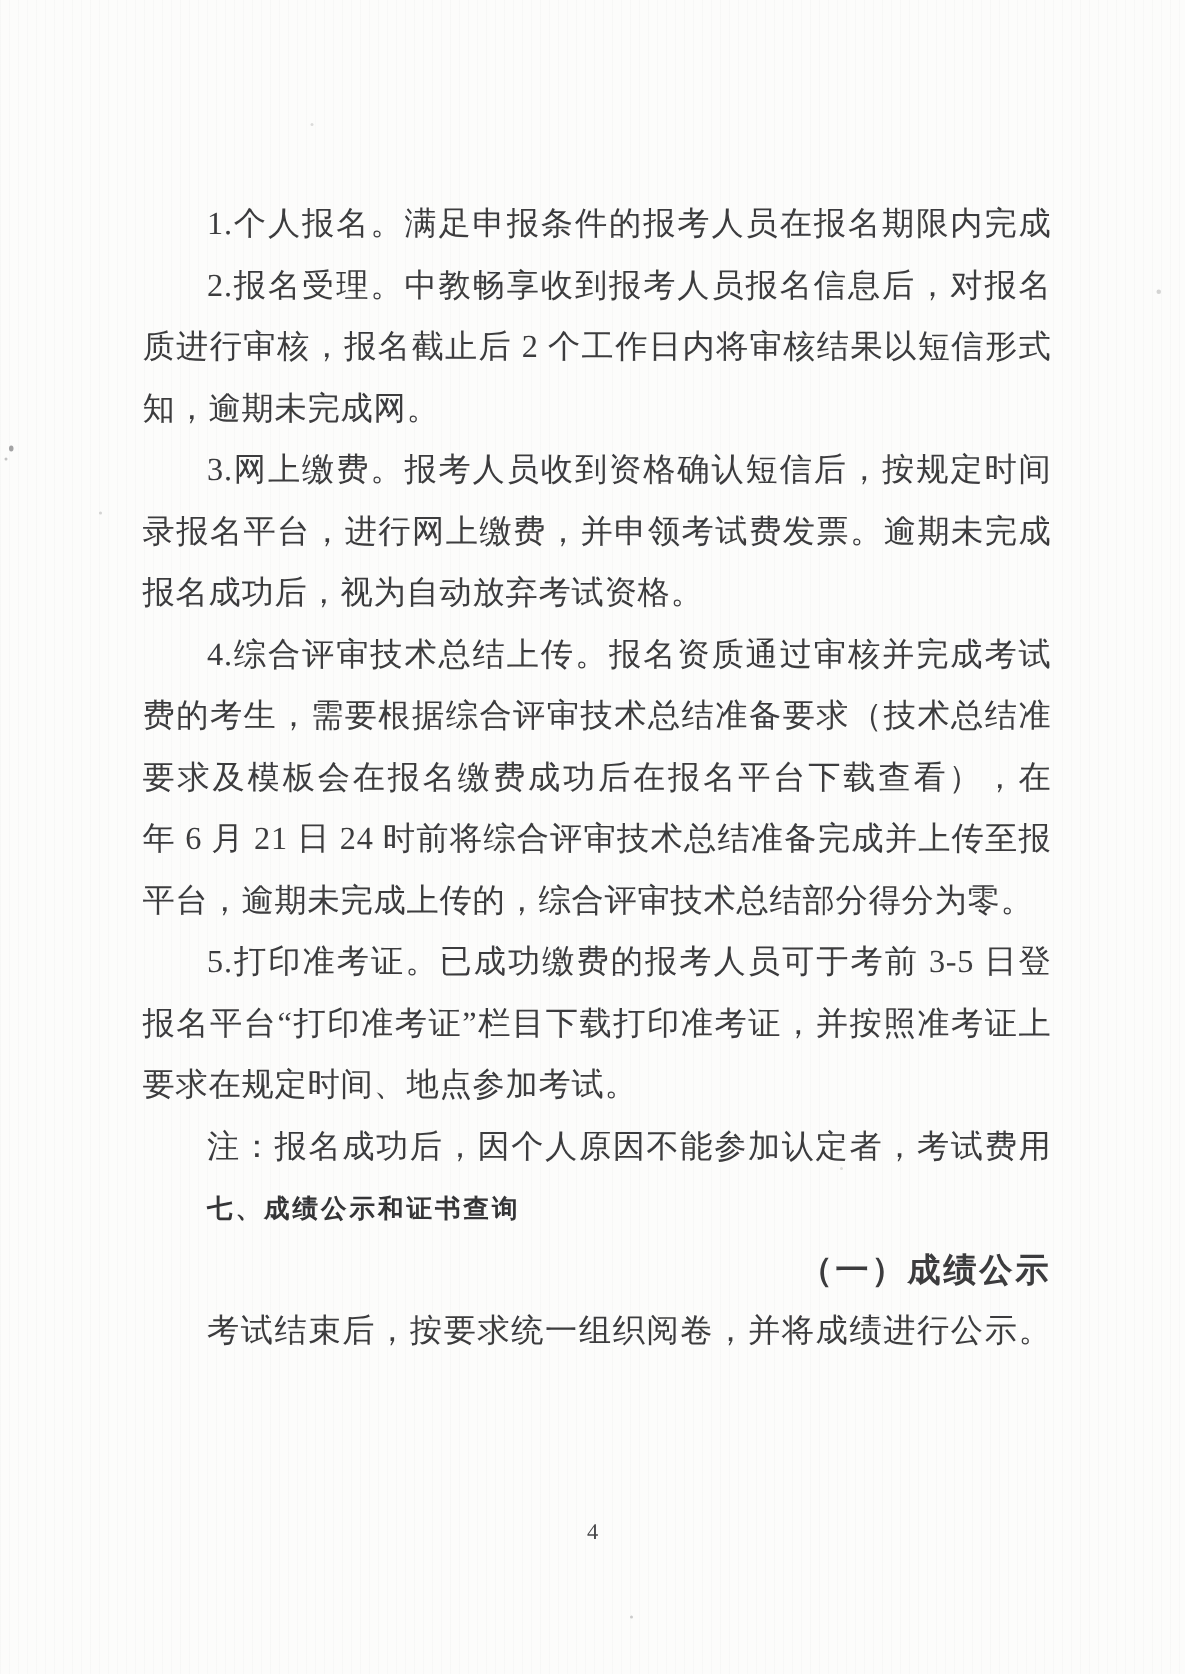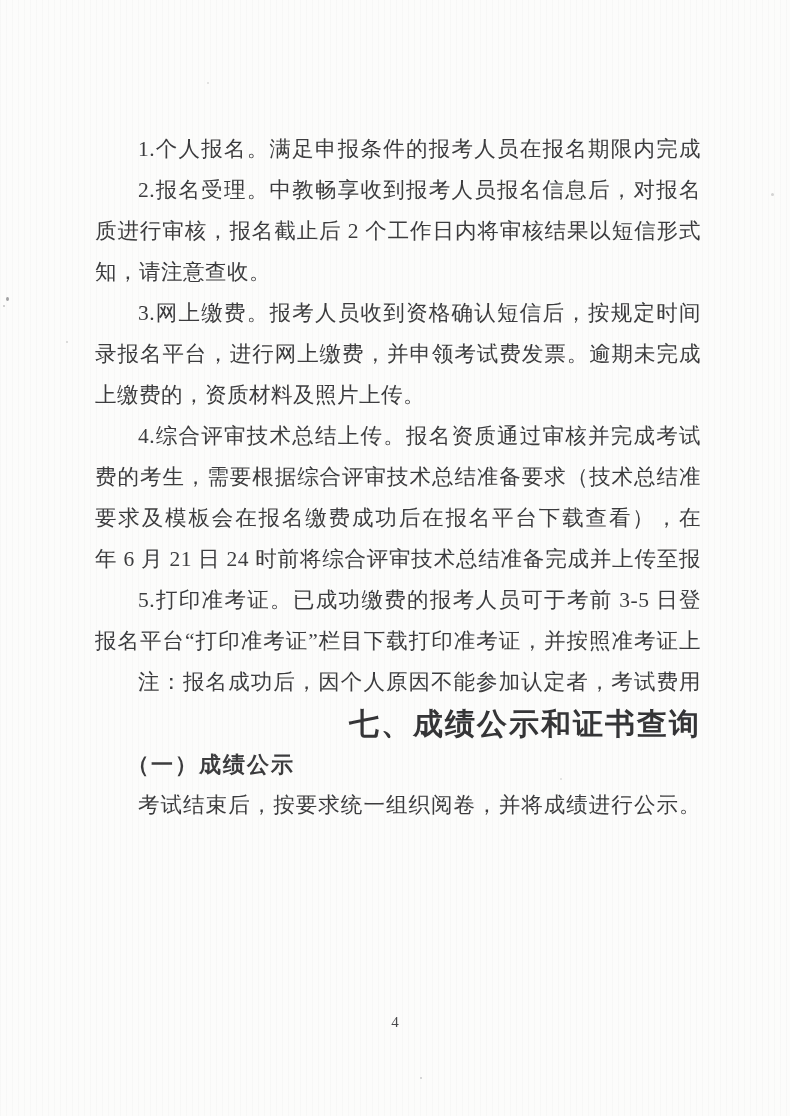--- a/index.html
+++ b/index.html
@@ -47,28 +47,28 @@
     white-space: normal;
     text-align: justify;
     text-align-last: justify;
     overflow: hidden;
   }
   .indent {
     padding-left: 43px;
   }
   .indent-sub {
     padding-left: 32px;
+    text-align: right;
   }
   .heading {
     font-family: "Liberation Sans", sans-serif;
     font-weight: 700;
-    font-size: 30px;
+    font-size: 17px;
     color: #353537;
     letter-spacing: 2px;
-    text-align: right;
   }
   .subheading {
     font-weight: 600;
     font-size: 22px;
     letter-spacing: 2px;
   }
   .footer {
     position: absolute;
     left: 0;
     right: 0;
@@ -96,30 +96,32 @@
 </style>
 </head>
 <body>
 
 <div class="page">
 
   <div class="content">
     <div class="line indent just">1.个人报名。满足申报条件的报考人员在报名期限内完成基</div>
     <div class="line indent just">2.报名受理。中教畅享收到报考人员报名信息后，对报名资</div>
     <div class="line just">质进行审核，报名截止后 2 个工作日内将审核结果以短信形式告</div>
-    <div class="line">知，请注意查收。</div>
+    <div class="line">知，逾期未完成网。</div>
     <div class="line indent just">3.网上缴费。报考人员收到资格确认短信后，按规定时间登</div>
     <div class="line just">录报名平台，进行网上缴费，并申领考试费发票。逾期未完成网</div>
-    <div class="line">上缴费的，资质材料及照片上传。</div>
+    <div class="line">报名成功后，视为自动放弃考试资格。</div>
     <div class="line indent just">4.综合评审技术总结上传。报名资质通过审核并完成考试缴</div>
     <div class="line just">费的考生，需要根据综合评审技术总结准备要求（技术总结准备</div>
     <div class="line just">要求及模板会在报名缴费成功后在报名平台下载查看），在 2022</div>
     <div class="line just">年 6 月 21 日 24 时前将综合评审技术总结准备完成并上传至报名</div>
+    <div class="line">平台，逾期未完成上传的，综合评审技术总结部分得分为零。</div>
     <div class="line indent just">5.打印准考证。已成功缴费的报考人员可于考前 3-5 日登录</div>
     <div class="line just">报名平台“打印准考证”栏目下载打印准考证，并按照准考证上的</div>
+    <div class="line">要求在规定时间、地点参加考试。</div>
     <div class="line indent just">注：报名成功后，因个人原因不能参加认定者，考试费用不</div>
     <div class="line heading indent">七、成绩公示和证书查询</div>
     <div class="line subheading indent-sub">（一）成绩公示</div>
     <div class="line indent just">考试结束后，按要求统一组织阅卷，并将成绩进行公示。公</div>
   </div>
 
   <div class="footer">4</div>
 
   <div class="speck s1"></div>
   <div class="speck s2"></div>

